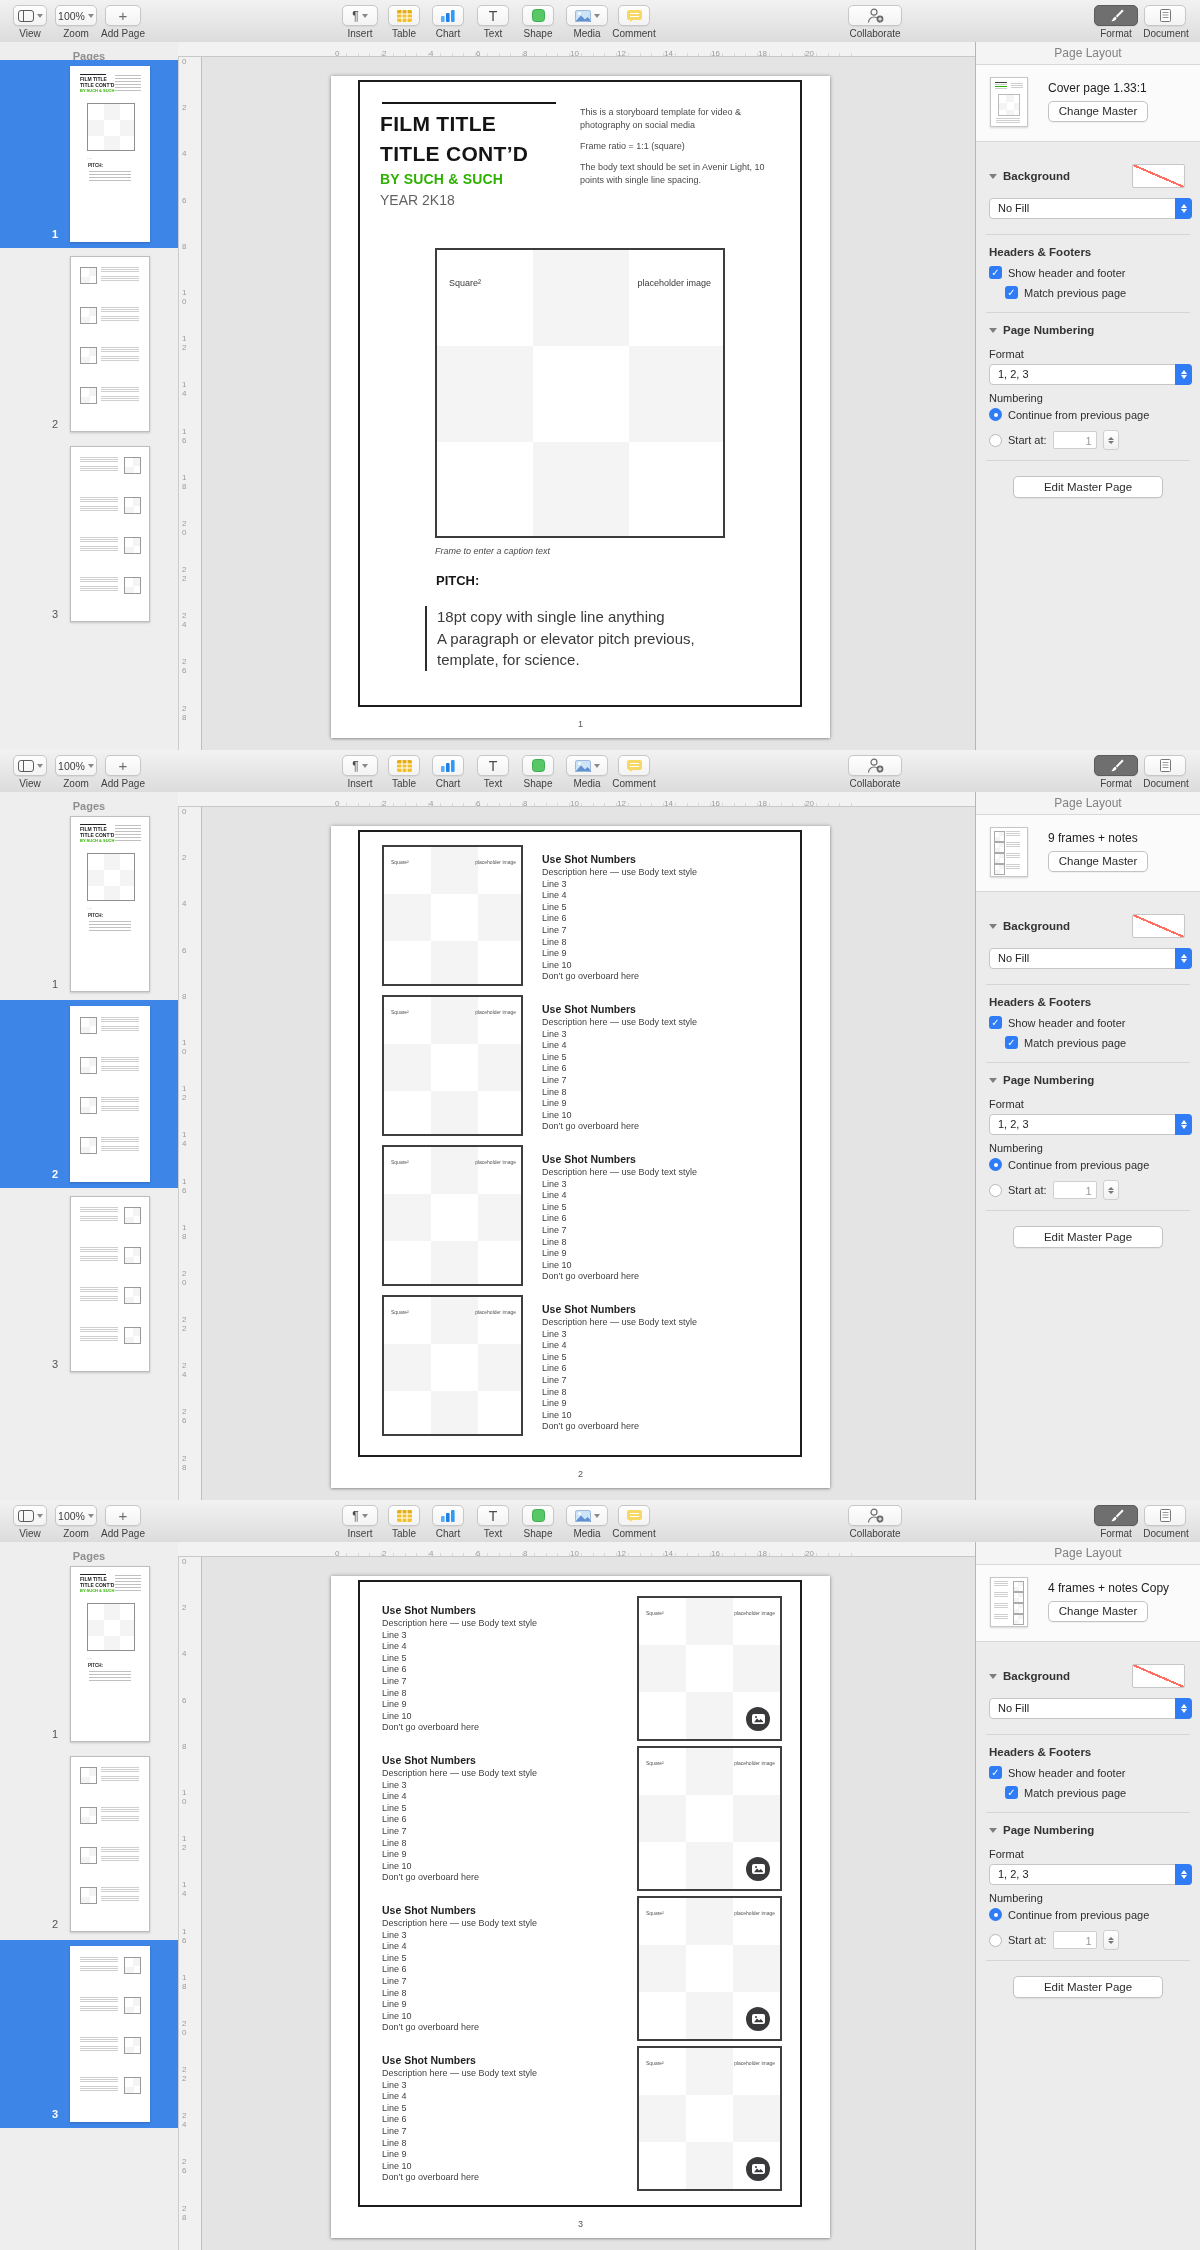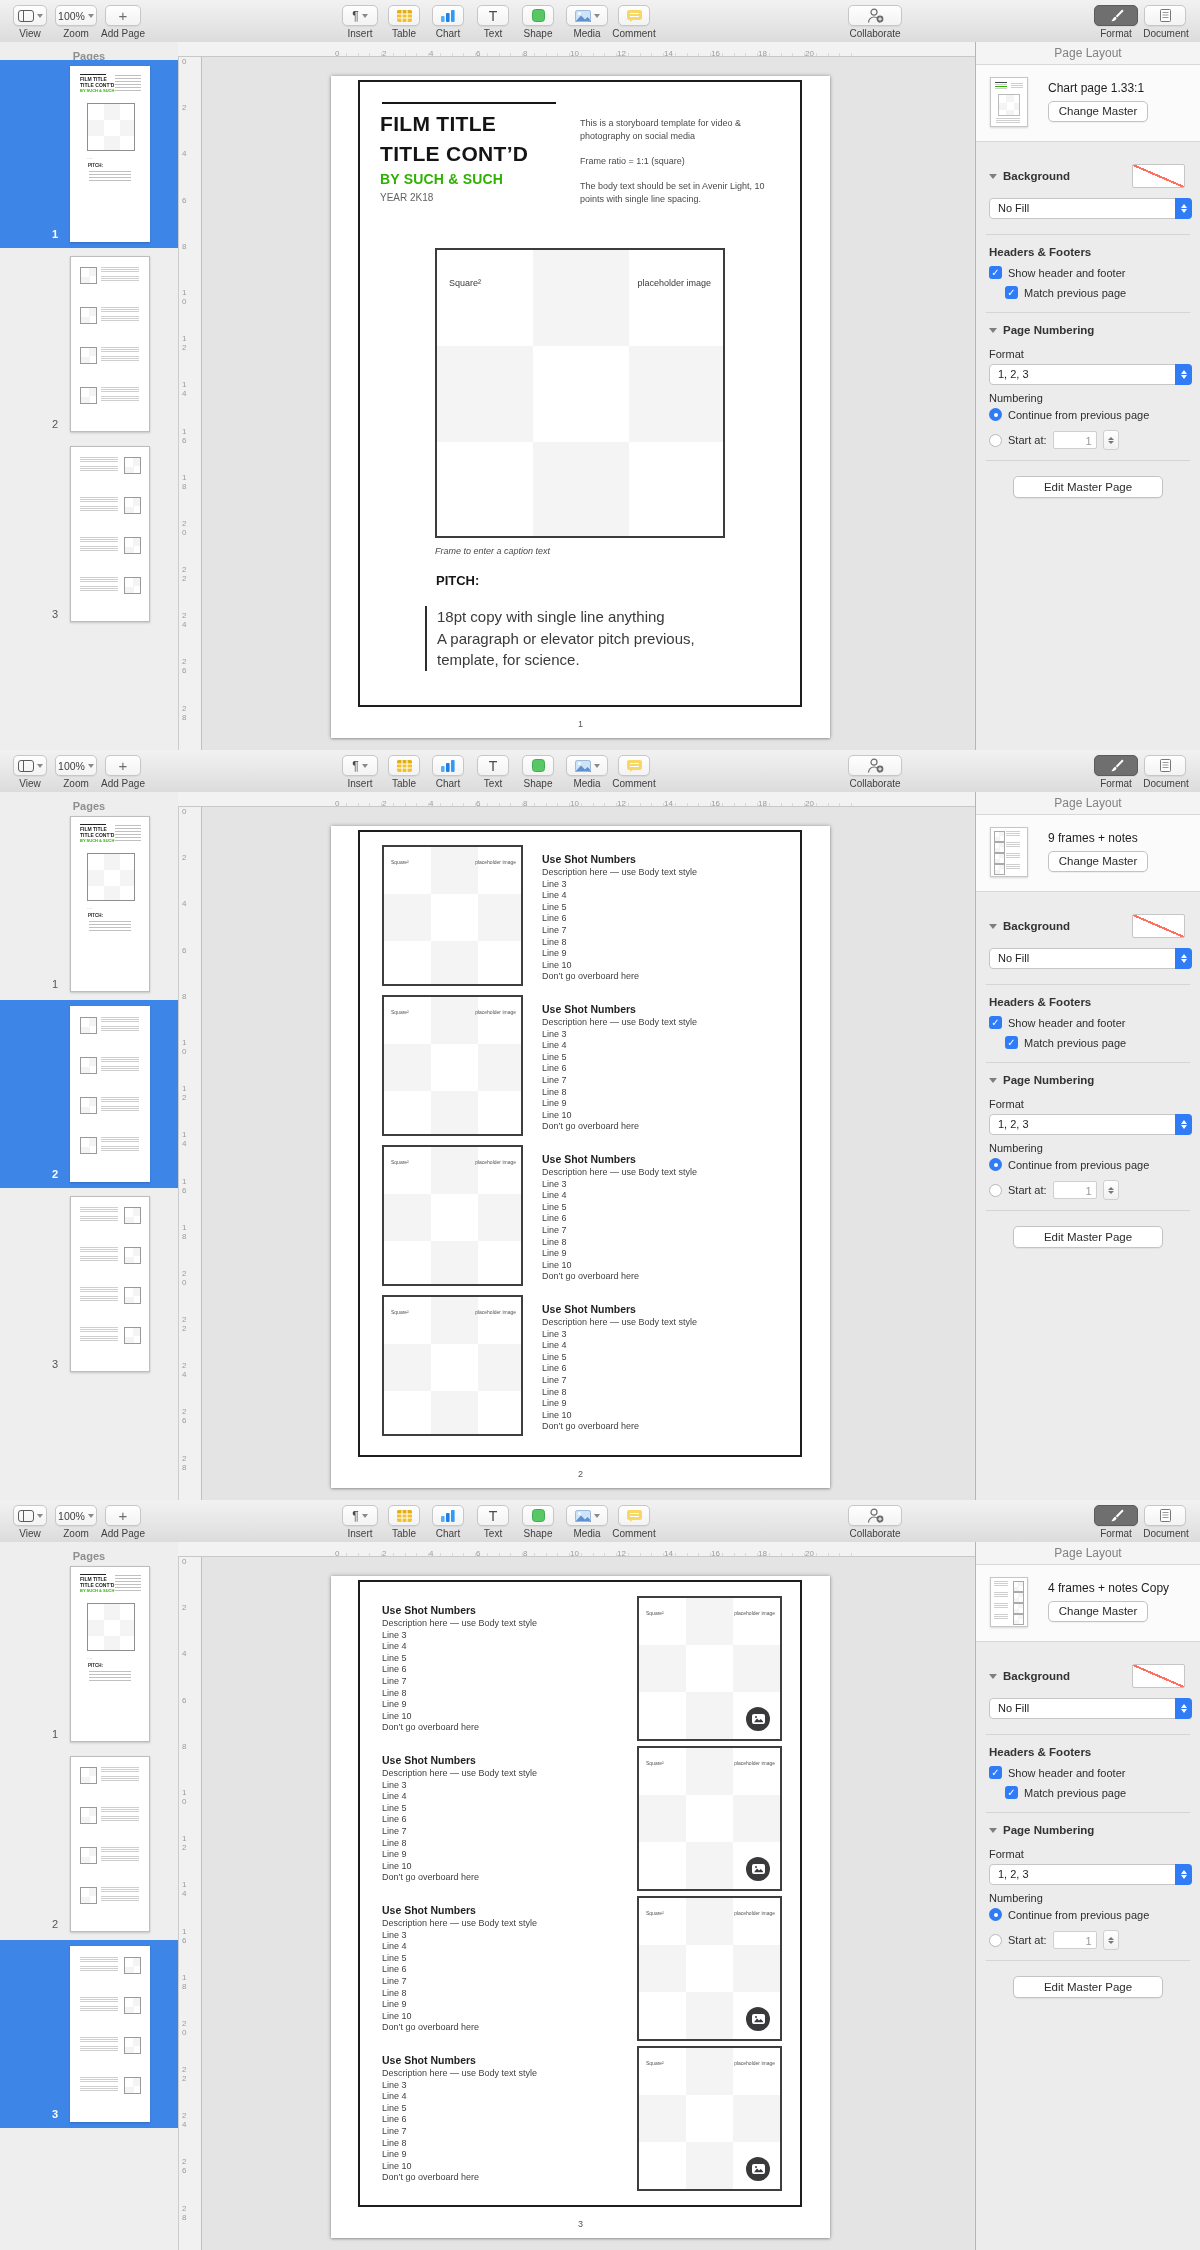--- a/index.html
+++ b/index.html
@@ -38,23 +38,23 @@
   
   .page{position:absolute;left:129px;top:34px;width:499px;height:662px;background:#fff;box-shadow:0 0 4px rgba(0,0,0,.32),0 1px 2px rgba(0,0,0,.2);}
   .pborder{position:absolute;left:27px;top:4px;width:444px;height:627px;border:2px solid #1d1d1d;box-sizing:border-box;}
   .pagenum{position:absolute;bottom:9px;left:0;width:100%;text-align:center;font-size:9px;color:#555;}
   .cv{display:none;}
   .sec0 .cv-0{display:block}.sec1 .cv-1{display:block}.sec2 .cv-2{display:block}
   
   .rule{position:absolute;left:51px;top:26px;width:174px;height:2px;background:#161616;}
   .titles{position:absolute;left:49px;top:33px;font-size:21px;line-height:30px;font-weight:800;color:#141414;letter-spacing:.3px;}
   .by{position:absolute;left:49px;top:95px;font-size:14px;font-weight:800;color:#2db200;letter-spacing:.2px;}
-  .year{position:absolute;left:49px;top:116px;font-size:10px;color:#636363;}
+  .year{position:absolute;left:49px;top:116px;font-size:14px;color:#636363;}
   .intro{position:absolute;left:249px;top:29px;width:208px;font-size:9px;line-height:13px;color:#4a4a4a;}
-  .intro p{margin:12px 0 8px 0;}
+  .intro p{margin:1px 0 8px 0;}
   .sq{position:absolute;left:104px;top:172px;width:290px;height:290px;border:2px solid #3c3c3c;box-sizing:border-box;background-size:192px 192px;}
   .sql{position:absolute;left:12px;top:28px;font-size:9px;color:#3a3a3a;}
   .sqr{position:absolute;right:12px;top:28px;font-size:9px;color:#3a3a3a;}
   .caption{position:absolute;left:104px;top:470px;font-size:9px;font-style:italic;color:#4a4a4a;}
   .pitch{position:absolute;left:105px;top:497px;font-size:13px;font-weight:800;color:#161616;}
   .quote{position:absolute;left:94px;top:530px;border-left:2px solid #2e2e2e;padding-left:10px;font-size:15px;line-height:21.5px;color:#3a3a3a;}
   
   .frame-row{position:absolute;left:0;width:444px;height:141px;}
   .cv-1 .frame-row:nth-of-type(1){top:19px}.cv-1 .frame-row:nth-of-type(2){top:169px}.cv-1 .frame-row:nth-of-type(3){top:319px}.cv-1 .frame-row:nth-of-type(4){top:469px}
   .cv-2 .frame-row:nth-of-type(1){top:20px}.cv-2 .frame-row:nth-of-type(2){top:170px}.cv-2 .frame-row:nth-of-type(3){top:320px}.cv-2 .frame-row:nth-of-type(4){top:470px}
@@ -329,21 +329,21 @@
         <div class="mt mt-0">
           <div style="position:absolute;left:4px;top:4px;width:12px;height:1px;background:#444;"></div>
           <div class="mrow-ln" style="left:4px;top:6px;width:12px;height:6px;"></div>
           <div class="mrow-ln" style="left:20px;top:5px;width:12px;height:8px;"></div>
           <div style="position:absolute;left:4px;top:8px;width:12px;height:1px;background:#2db200;"></div>
           <div class="checker" style="position:absolute;left:7px;top:16px;width:22px;height:22px;border:1px solid #bbb;background-size:15px 15px;box-sizing:border-box;"></div>
           <div class="mrow-ln" style="left:5px;top:40px;width:24px;height:6px;"></div>
         </div>
 
       </div>
-      <div class="mname">Chart page 1.33:1</div>
+      <div class="mname">Cover page 1.33:1</div>
       <div class="btn chgmaster">Change Master</div>
     </div>
 
     <div class="psec" style="height:560px;">
       <div class="prow" style="top:28px;"><span class="tri"></span><span class="ptitle">Background</span></div>
       <div class="swatch" style="top:22px;"></div>
       <div class="dropdown" style="top:56px;">
         <span>No Fill</span>
         <div class="stepper">
             <i class="up"></i>

